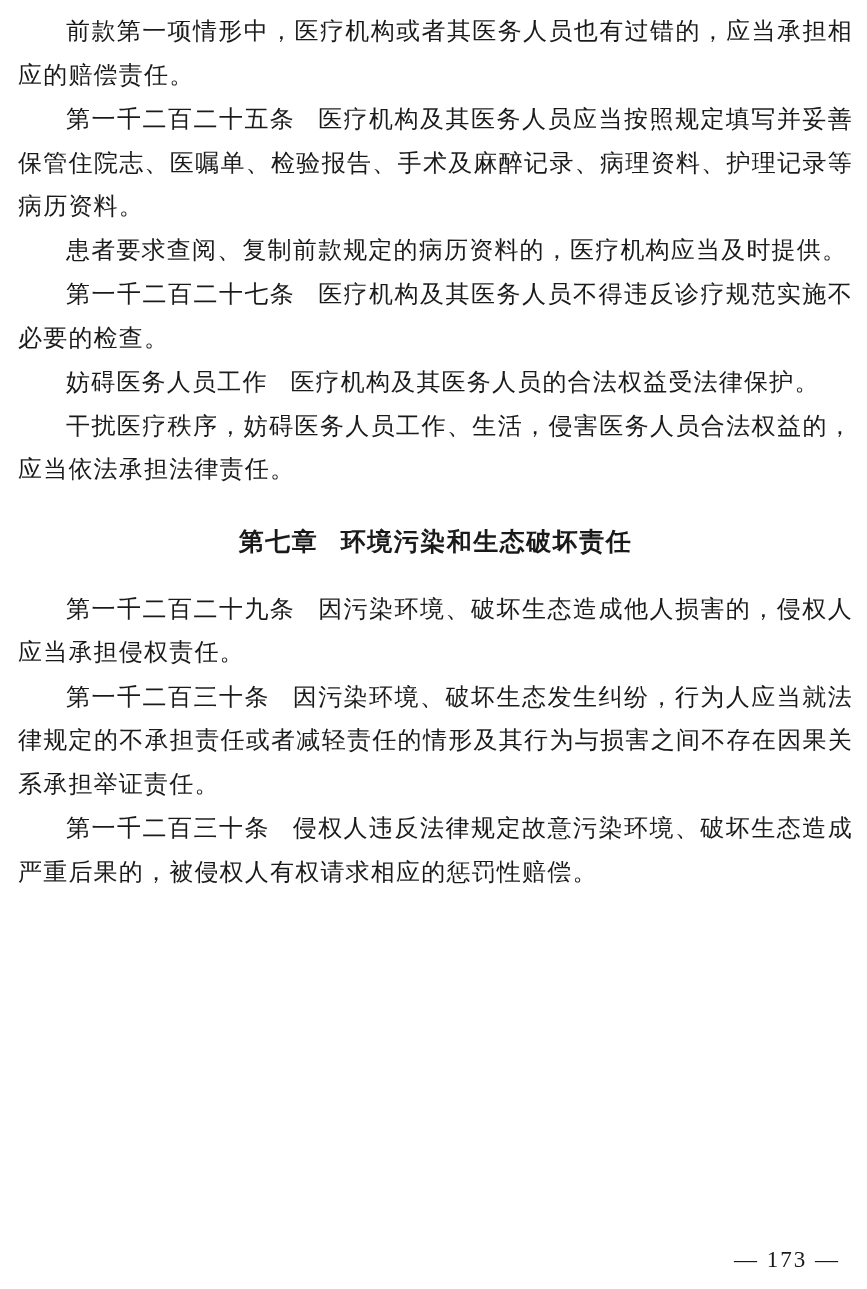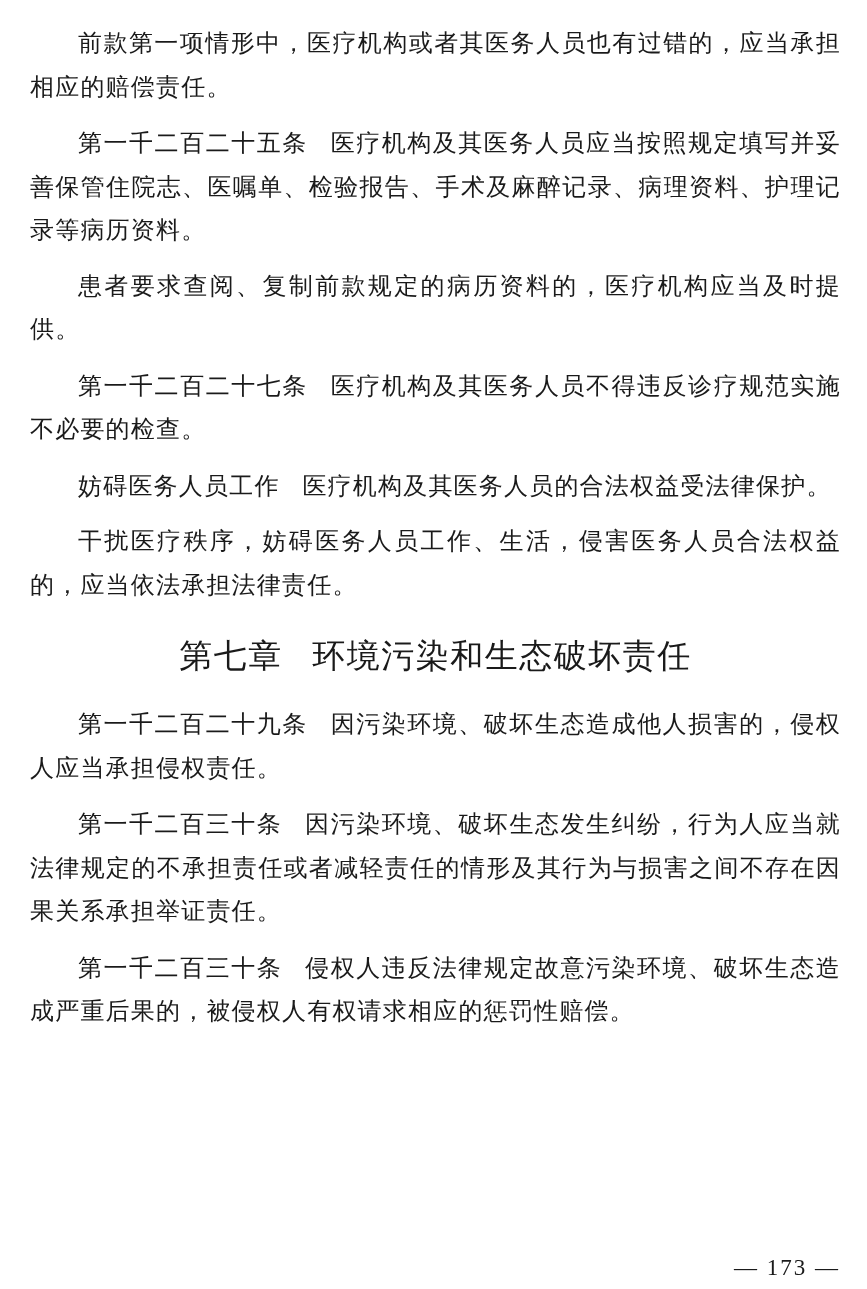--- a/index.html
+++ b/index.html
@@ -21,45 +21,45 @@
     position: absolute;
     top: 10px;
     left: 18px;
     width: 835px;
     font-size: 24px;
     line-height: 43.5px;
     letter-spacing: 1.2px;
     text-align: justify;
   }
   .para {
-    margin: 12px;
+    margin: 0;
     text-indent: 2em;
   }
   .lead {
     font-family: "Liberation Sans", "DejaVu Sans", sans-serif;
     font-weight: 400;
     margin-right: 0.95em;
   }
   .chapter {
     margin: 27px 0 24px 0;
     text-indent: 0;
     text-align: center;
     font-family: "Liberation Sans", "DejaVu Sans", sans-serif;
-    font-weight: 400;
-    font-size: 33px;
+    font-weight: 700;
+    font-size: 25px;
     line-height: 44px;
     letter-spacing: 1.5px;
   }
   .chapter-label {
     margin-right: 0.9em;
   }
   .page-number {
     position: absolute;
     right: 27px;
-    bottom: 8px;
+    bottom: 16px;
     font-size: 23px;
     line-height: 26px;
     letter-spacing: 2px;
     font-family: "Liberation Serif", "DejaVu Serif", serif;
     color: var(--ink, #1a1a1a);
     white-space: nowrap;
   }
 </style>
 </head>
 <body>

